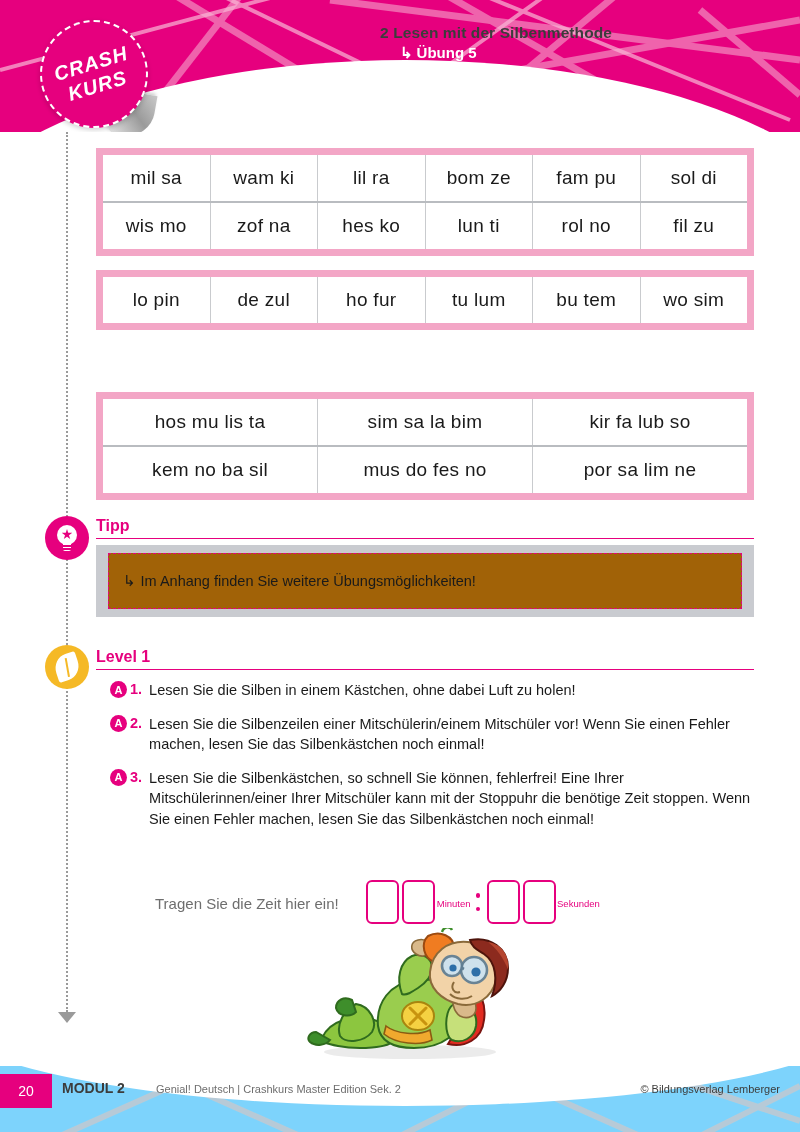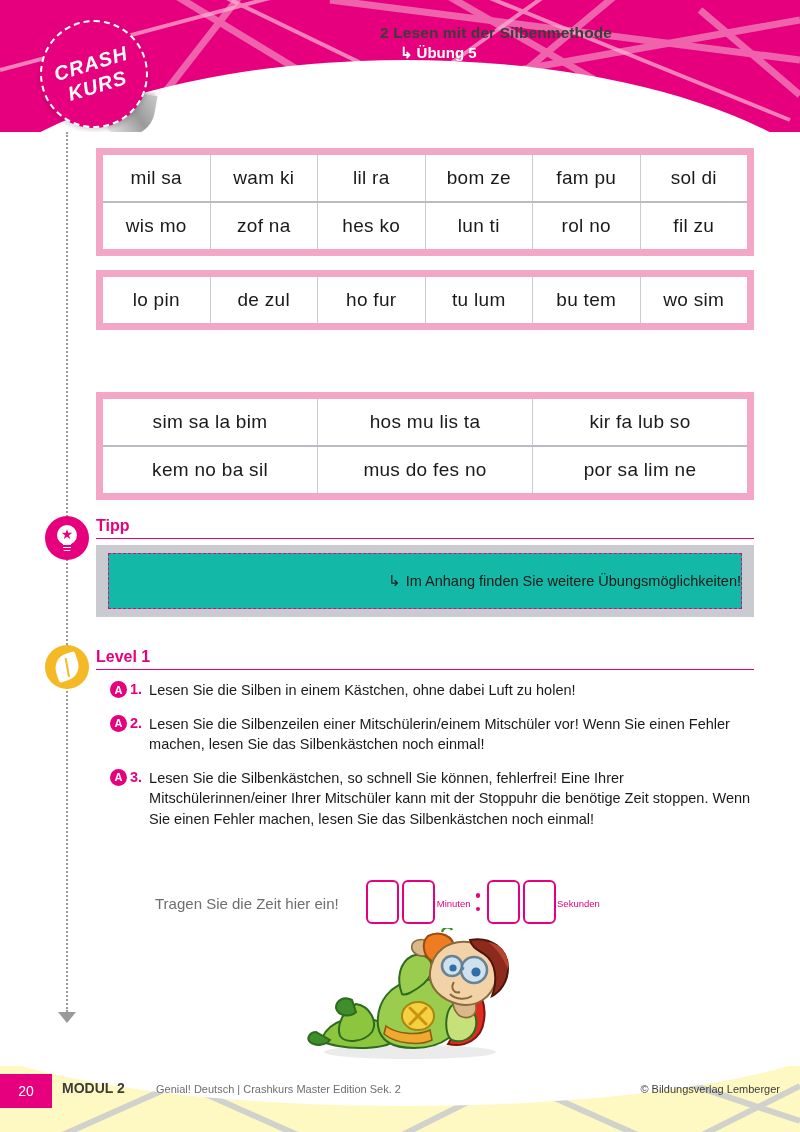--- a/index.html
+++ b/index.html
@@ -138,22 +138,22 @@
   #tipp-head { top:517px; }
   #level-head { top:648px; }
 
   
   .tipp-panel {
     position:absolute; left:96px; top:545px; width:658px; height:72px;
     background:#C9CBD0; padding:8px 12px;
   }
   .tipp-dashed {
     width:100%; height:100%;
-    border:1.8px dashed #E6007E; background:#14b8a6;
-    display:flex; align-items:center; padding-left:14px;justify-content:flex-end;
+    border:1.8px dashed #E6007E; background:#a16207;
+    display:flex; align-items:center; padding-left:14px;
   }
   .tipp-text { font-size:14.5px; color:#1A1A1A; }
   .tipp-arrow { display:inline-block; margin-right:5px; font-size:15px; color:#1A1A1A; }
 
   
   .tasks { position:absolute; left:110px; top:680px; width:648px; }
   .task { display:flex; margin-bottom:13px; }
   .task-badge-wrap { flex:0 0 auto; display:flex; align-items:flex-start; padding-top:1px; }
   .badge-a {
     width:17px; height:17px; border-radius:50%; background:#E6007E;
@@ -183,21 +183,21 @@
   }
   .time-colon i { display:block; width:4.5px; height:4.5px; border-radius:50%; background:#E6007E; }
   .tb-cap { font-size:9.5px; color:#E6007E; margin-top:3px; }
 
   
   .hero { position:absolute; left:292px; top:928px; width:228px; height:132px; }
 
   
   .footer {
     position:absolute; left:0; bottom:0; width:800px; height:66px;
-    background:#fef9c3; overflow:hidden;
+    background:#7dd3fc; overflow:hidden;
   }
   .footer-curve {
     position:absolute; left:-60px; top:-52px; width:930px; height:92px;
     background:#ffffff; border-radius: 0 0 50% 50% / 0 0 100% 100%;
   }
   .footer-pageno {
     position:absolute; left:0; top:8px; width:52px; height:34px;
     background:#E6007E; color:#fff; font-size:14px;
     display:flex; align-items:center; justify-content:center;
   }
@@ -282,22 +282,22 @@
         <div class="syl-cell">lo pin</div>
         <div class="syl-cell">de zul</div>
         <div class="syl-cell">ho fur</div>
         <div class="syl-cell">tu lum</div>
         <div class="syl-cell">bu tem</div>
         <div class="syl-cell">wo sim</div>
       </div>
     </div>
   <div class="syl-table" id="table3">
       <div class="syl-row">
+        <div class="syl-cell">hos mu lis ta</div>
         <div class="syl-cell">sim sa la bim</div>
-        <div class="syl-cell">hos mu lis ta</div>
         <div class="syl-cell">kir fa lub so</div>
       </div>
       <div class="syl-row">
         <div class="syl-cell">kem no ba sil</div>
         <div class="syl-cell">mus do fes no</div>
         <div class="syl-cell">por sa lim ne</div>
       </div>
     </div>
 
   <div class="sec-icon icon-tipp">

